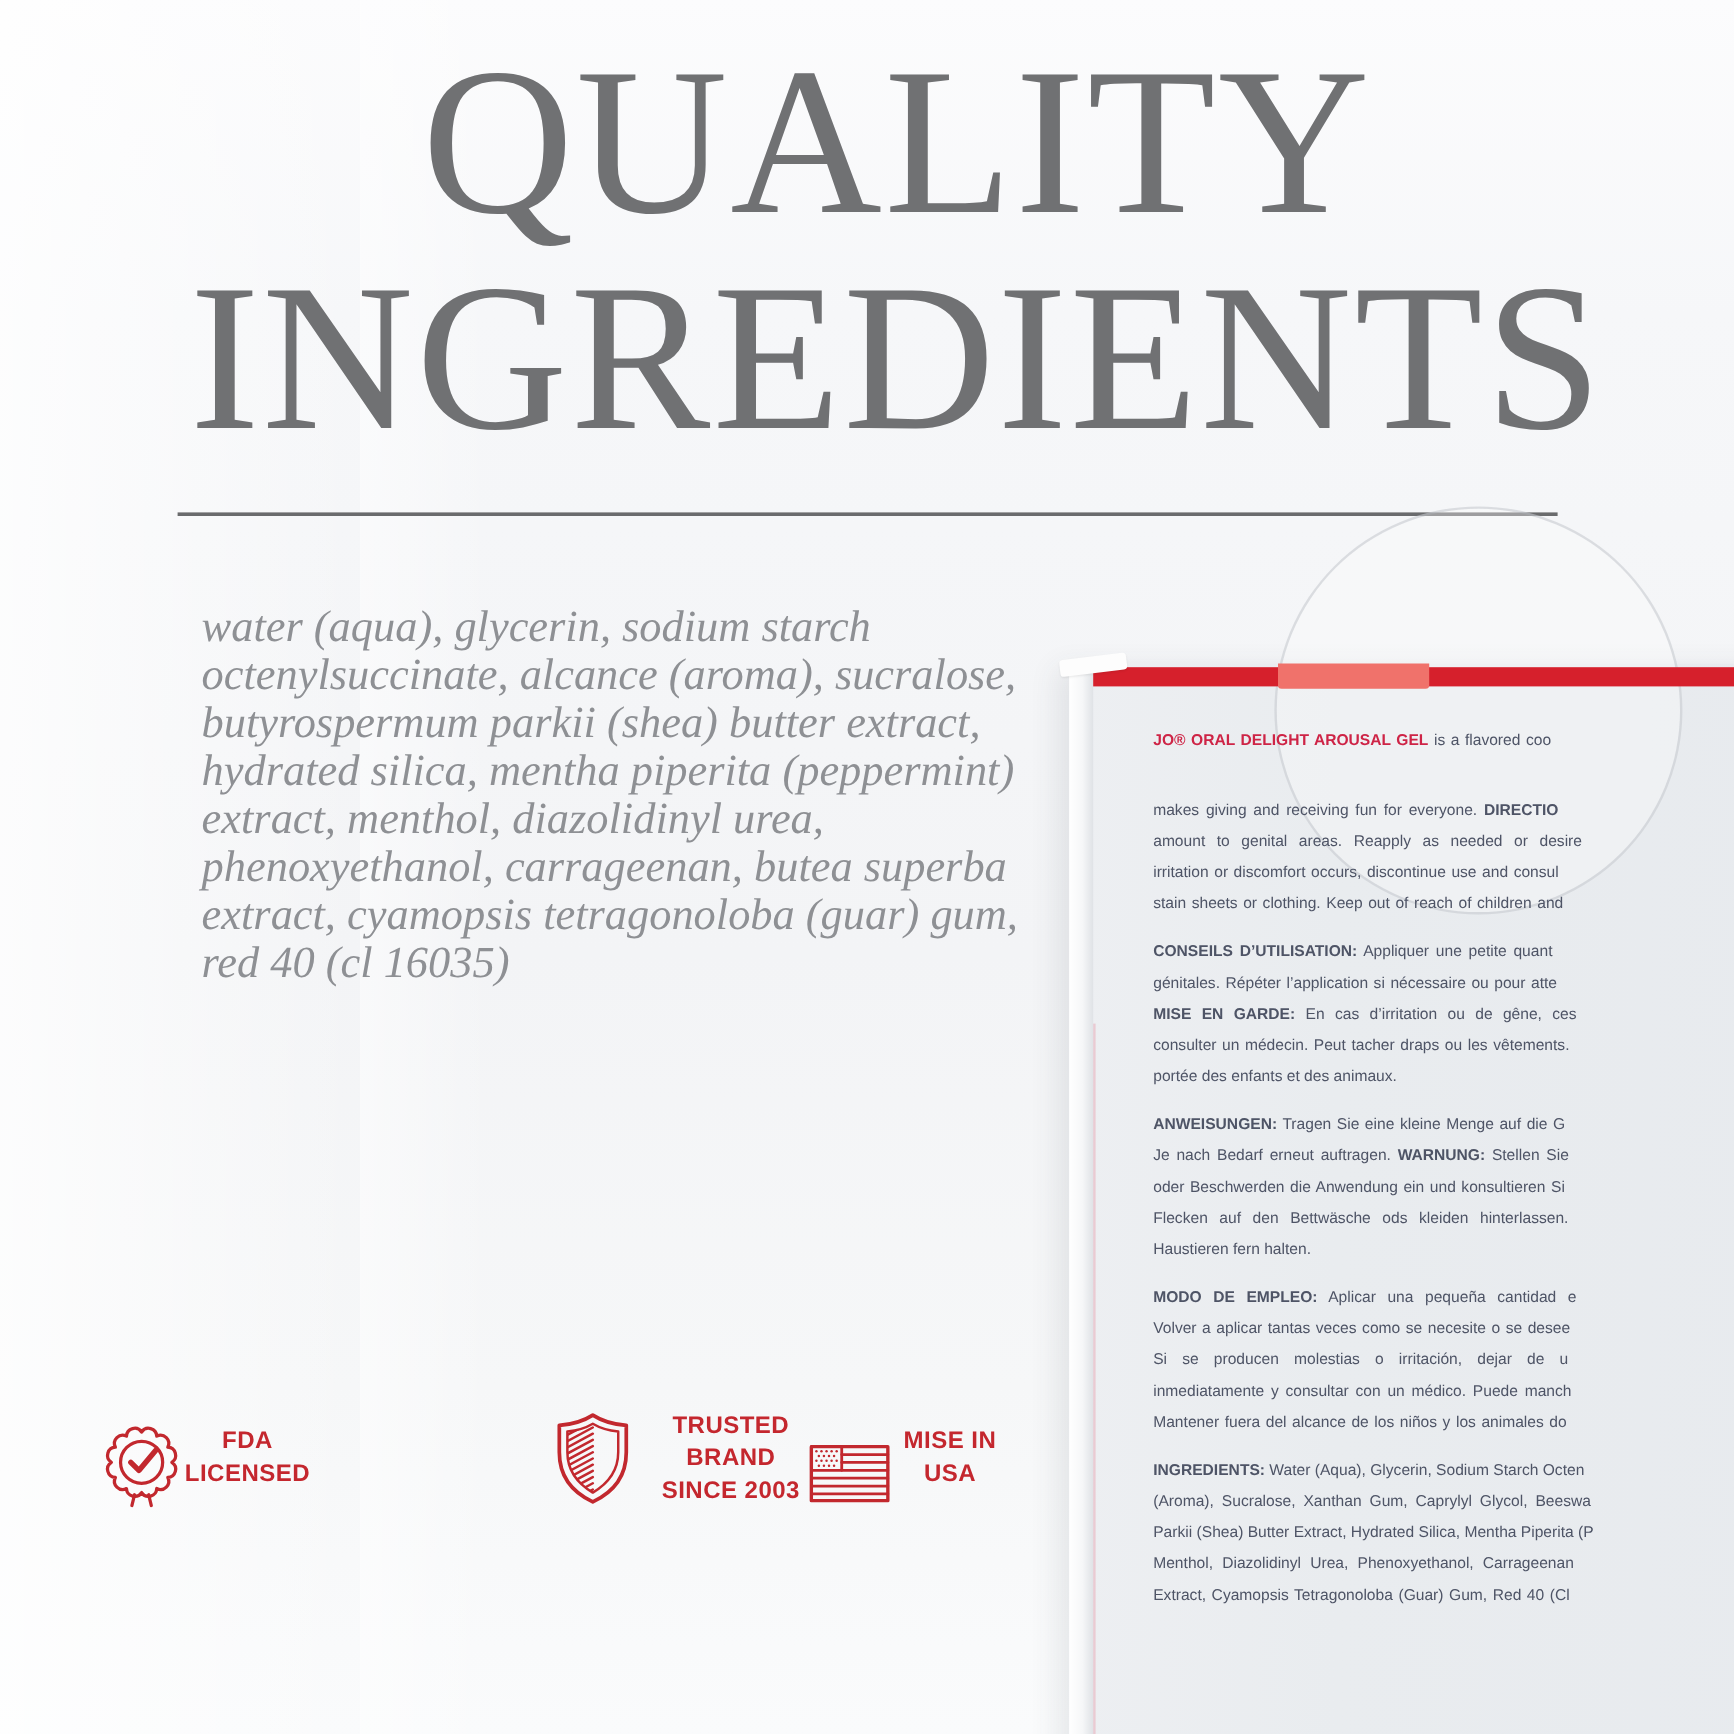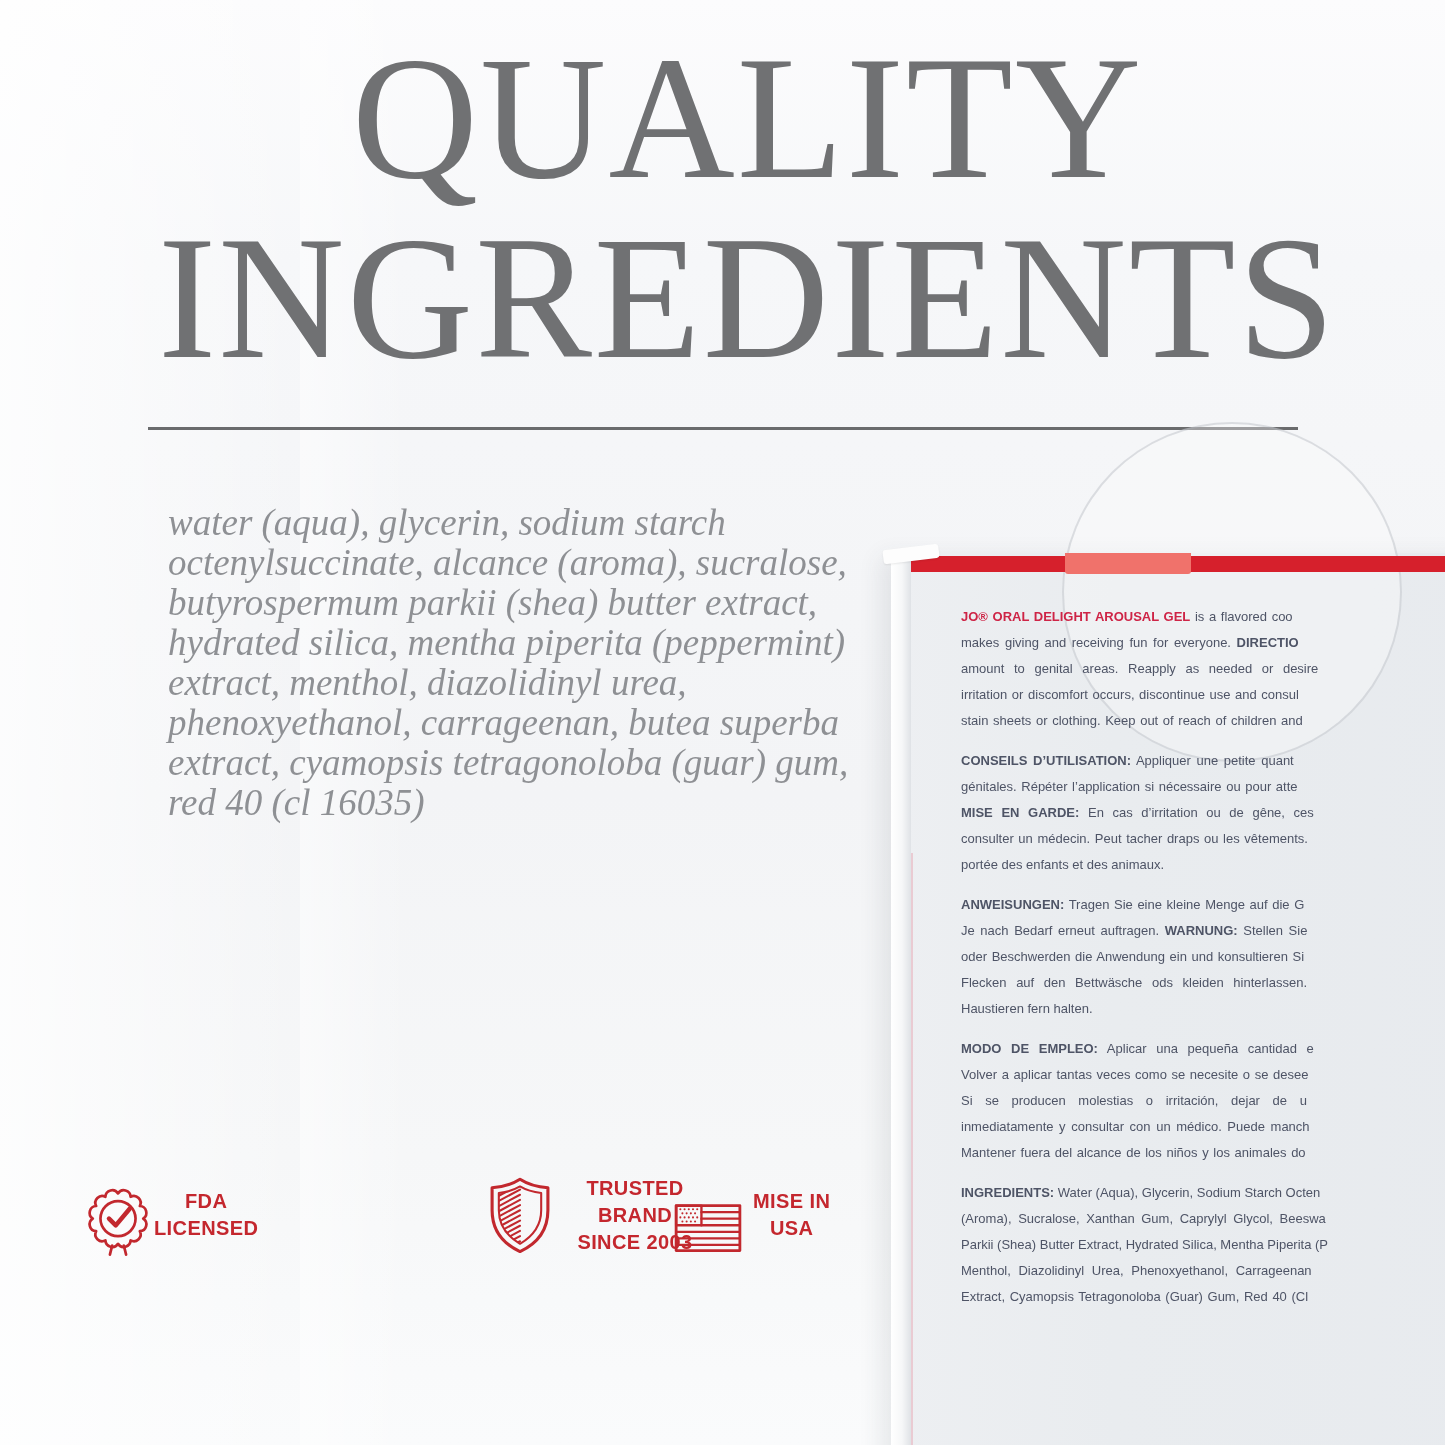--- a/index.html
+++ b/index.html
@@ -77,21 +77,21 @@
         <path d="M33.5 66 L31 76 M46.5 66 L49 76" stroke-width="3"></path>
       </svg>
     </div>
     <div class="lbl">
       <div>FDA</div>
       <div>LICENSED</div>
     </div>
   </div>
 
 
-  <div class="badge" style="left:604px;">
+  <div class="badge" style="left:578px;">
     <div class="iconwrap">
       <svg width="62" height="87" viewBox="8 0 60 84" stroke-width="3">
         <defs>
             <clipPath id="innershield">
               <path d="M38 11 C32.5 14.3 25.5 16.5 17.5 17.3 V34 C17.5 50 27 60 38 66.5 C49 60 58.5 50 58.5 34 V17.3 C50.5 16.5 43.5 14.3 38 11 Z"></path>
             </clipPath>
           </defs>
         <path d="M38 4 C31 8.5 21.5 11.5 11 12.3 V34 C11 55 23 67 38 74 C53 67 65 55 65 34 V12.3 C54.5 11.5 45 8.5 38 4 Z"></path>
         <path d="M38 11 C32.5 14.3 25.5 16.5 17.5 17.3 V34 C17.5 50 27 60 38 66.5 C49 60 58.5 50 58.5 34 V17.3 C50.5 16.5 43.5 14.3 38 11 Z" stroke-width="2"></path>
         <g clip-path="url(#innershield)" stroke-width="2">
@@ -144,21 +144,21 @@
   <div class="box">
     <div class="hangtab"></div>
     <div class="topstrip"></div>
     <div class="tab"></div>
     <div class="side"></div>
     <div class="side-line"></div>
     <div class="corner"></div>
     <div class="text">
         <div class="para">
           <div class="bline" style="word-spacing: 1px;"><span class="red">JO® ORAL DELIGHT AROUSAL GEL</span><span> is a flavored coo</span></div>
-          <div class="bline" style="word-spacing: 2px;"><span>makes giving and receiving fun for everyone. </span><span class="b">DIRECTIO</span></div>
+          <div class="bline" style="word-spacing: 2px; margin-top: 32px;"><span>makes giving and receiving fun for everyone. </span><span class="b">DIRECTIO</span></div>
           <div class="bline" style="word-spacing: 6px;"><span>amount to genital areas. Reapply as needed or desire</span></div>
           <div class="bline" style="word-spacing: 1px;"><span>irritation or discomfort occurs, discontinue use and consul</span></div>
           <div class="bline" style="word-spacing: 1px;"><span>stain sheets or clothing. Keep out of reach of children and</span></div>
         </div>
         <div class="para">
           <div class="bline" style="word-spacing: 2px;"><span class="b">CONSEILS D’UTILISATION:</span><span> Appliquer une petite quant</span></div>
           <div class="bline" style="word-spacing: 1px;"><span>génitales. Répéter l’application si nécessaire ou pour atte</span></div>
           <div class="bline" style="word-spacing: 5px;"><span class="b">MISE EN GARDE:</span><span> En cas d’irritation ou de gêne, ces</span></div>
           <div class="bline" style="word-spacing: 1px;"><span>consulter un médecin. Peut tacher draps ou les vêtements.</span></div>
           <div class="bline"><span>portée des enfants et des animaux.</span></div>

